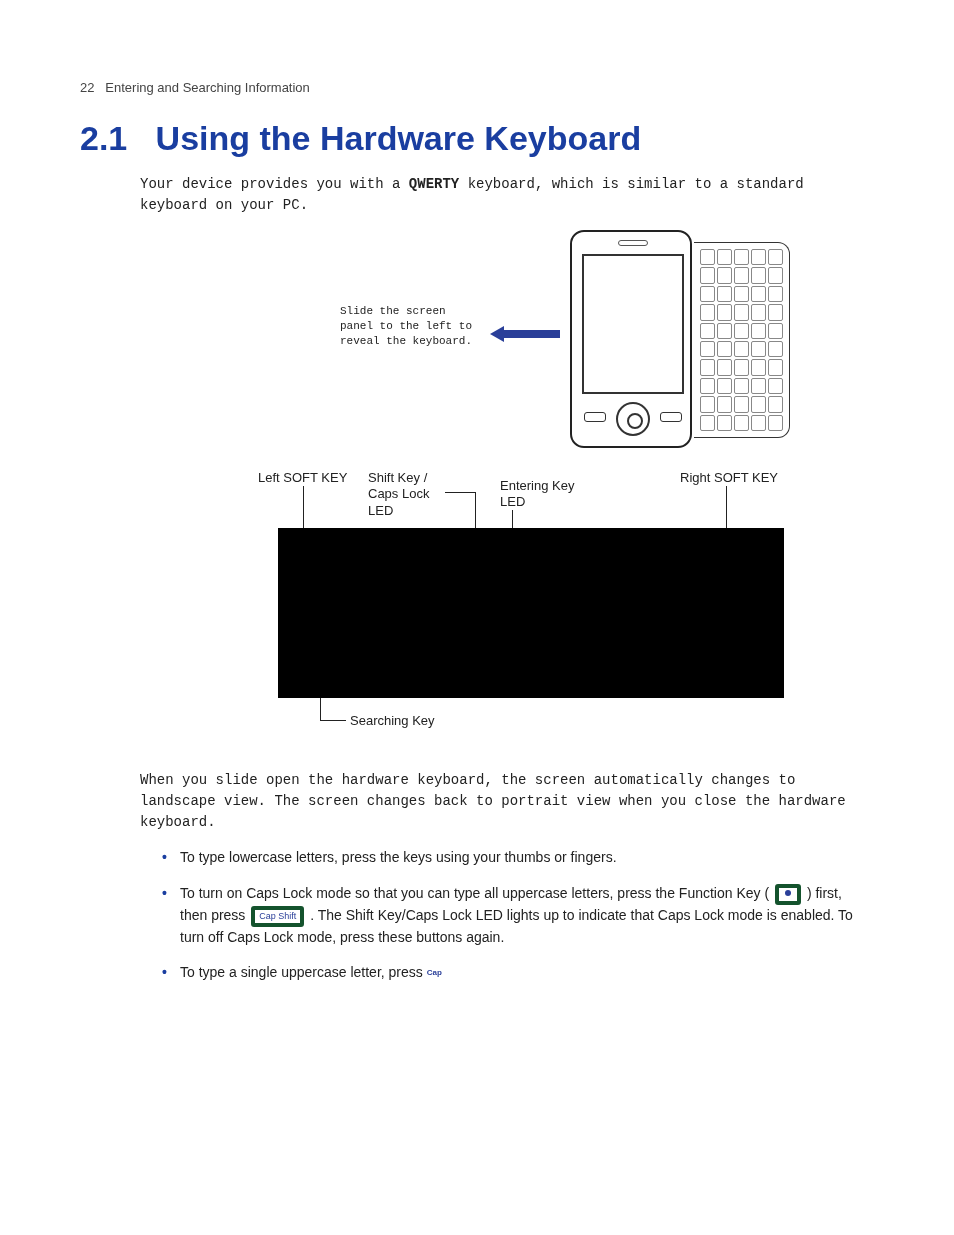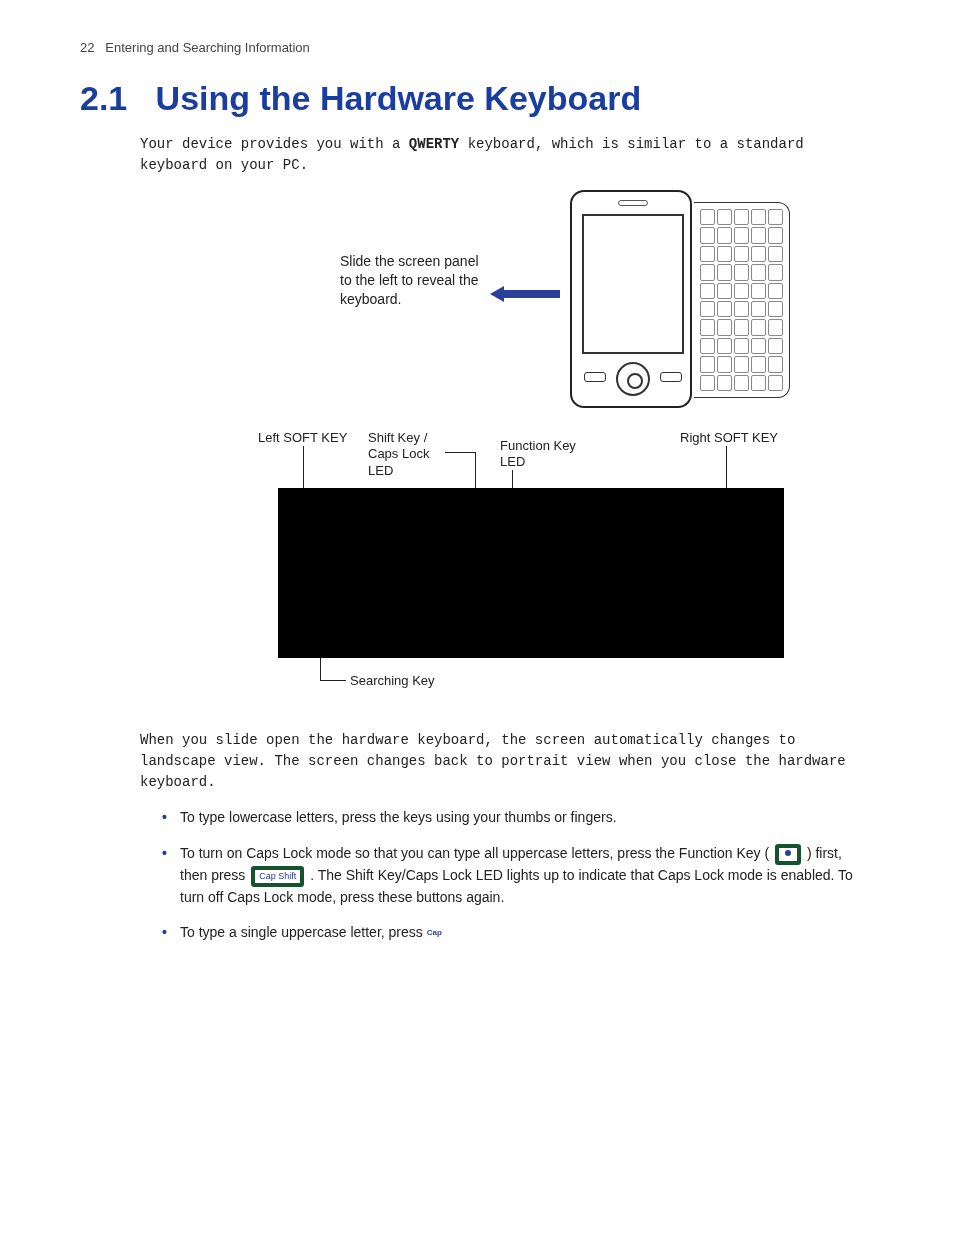--- a/index.html
+++ b/index.html
@@ -1,26 +1,26 @@
 <!DOCTYPE html>
 <html><head>
 <meta charset="utf-8">
 <style>
   * { box-sizing: border-box; margin: 0; padding: 0; }
   html, body { width: 954px; height: 1235px; background: #fff; font-family: "Segoe UI", "Myriad Pro", Arial, sans-serif; color: #222; }
-  .page { position: relative; width: 954px; height: 1044px; padding: 40px 100px 40px 80px; }
+  .page { position: relative; width: 954px; height: 1044px; padding: 40px 100px 40px 80px; margin-top: 40px; }
   .running-head { font-size: 13px; color: #444; margin-bottom: 24px; }
   .section-title { font-size: 34px; font-weight: 700; color: #1a3ea0; margin-bottom: 16px; }
   .body-text { font-size: 14px; line-height: 1.5; margin-left: 60px; max-width: 740px; font-family: Liberation Mono, monospace; }
   .para { margin-bottom: 14px; }
   .bold { font-weight: 700; }
 
   
   .fig1 { position: relative; height: 230px; margin: 10px 0 10px 0; }
-  .callout1 { position: absolute; left: 260px; top: 62px; width: 140px; font-size: 14px; line-height: 1.35; }
+  .callout1 { position: absolute; left: 260px; top: 74px; width: 140px; font-size: 11px; line-height: 1.35; font-family: Liberation Mono, monospace; }
   .arrow1 { position: absolute; left: 410px; top: 96px; width: 70px; height: 16px; }
   .arrow1 .shaft { position: absolute; left: 10px; top: 4px; width: 60px; height: 8px; background: #2a3f99; }
   .arrow1 .head { position: absolute; left: 0; top: 0; width: 0; height: 0; border-right: 14px solid #2a3f99; border-top: 8px solid transparent; border-bottom: 8px solid transparent; }
   .phone-wrap { position: absolute; left: 490px; top: 0; width: 230px; height: 220px; }
   .phone-body { position: absolute; left: 0; top: 0; width: 122px; height: 218px; border: 2px solid #222; border-radius: 14px; background: #fff; }
   .phone-speaker { position: absolute; left: 46px; top: 8px; width: 30px; height: 6px; border: 1px solid #555; border-radius: 3px; }
   .phone-screen { position: absolute; left: 10px; top: 22px; width: 102px; height: 140px; border: 2px solid #333; background: #fff; }
   .phone-nav { position: absolute; left: 44px; top: 170px; width: 34px; height: 34px; border: 2px solid #333; border-radius: 50%; }
   .phone-nav::after { content: ""; position: absolute; left: 9px; top: 9px; width: 12px; height: 12px; border: 2px solid #333; border-radius: 50%; }
   .phone-btn-l { position: absolute; left: 12px; top: 180px; width: 22px; height: 10px; border: 1.5px solid #333; border-radius: 3px; }
@@ -139,21 +139,21 @@
         <div class="phone-btn-l"></div>
         <div class="phone-nav"></div>
         <div class="phone-btn-r"></div>
       </div>
     </div>
   </div>
 
   <div class="fig2">
     <div class="lbl left-soft">Left SOFT KEY</div>
     <div class="lbl shift">Shift Key / Caps Lock LED</div>
-    <div class="lbl funcled">Function Key LED</div>
+    <div class="lbl funcled">Entering Key LED</div>
     <div class="lbl right-soft">Right SOFT KEY</div>
 
     <div class="leader" style="left:223px; top:16px; width:1px; height:42px;"></div>
     <div class="leader" style="left:365px; top:22px; width:30px; height:1px;"></div>
     <div class="leader" style="left:395px; top:22px; width:1px; height:36px;"></div>
     <div class="leader" style="left:432px; top:40px; width:1px; height:18px;"></div>
     <div class="leader" style="left:646px; top:16px; width:1px; height:42px;"></div>
 
     <div class="kb-black"></div>
 

